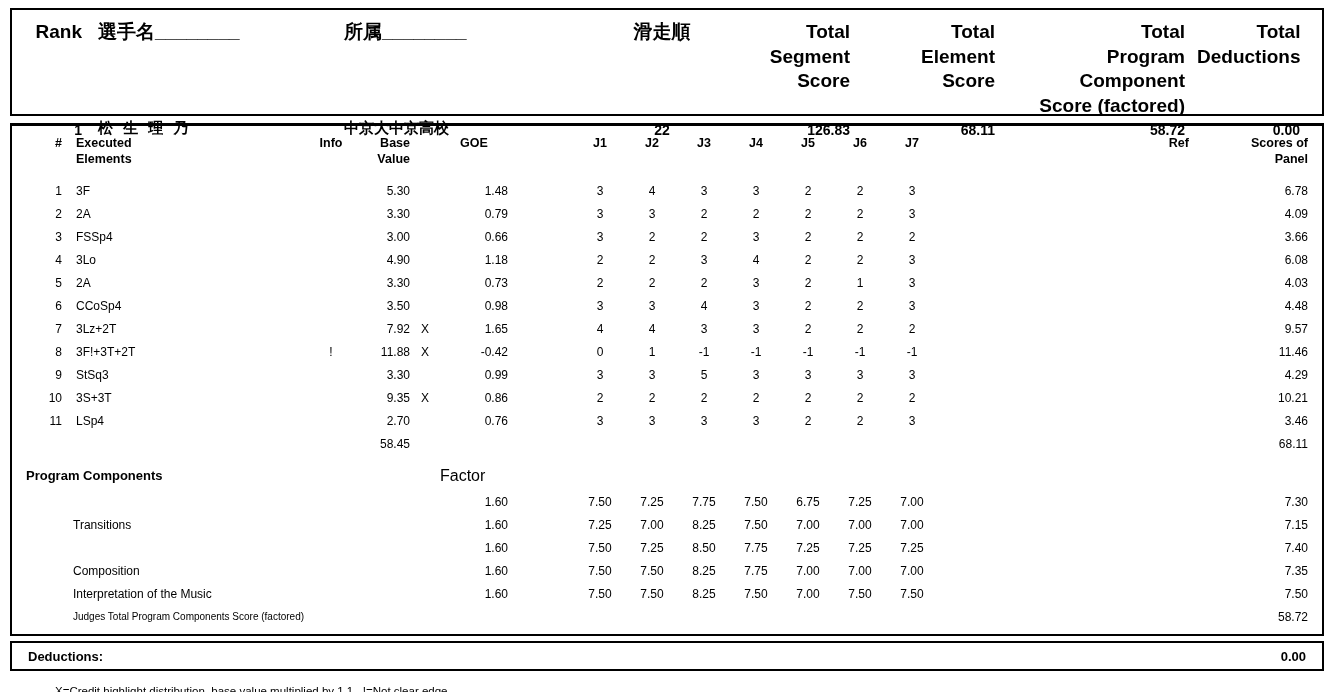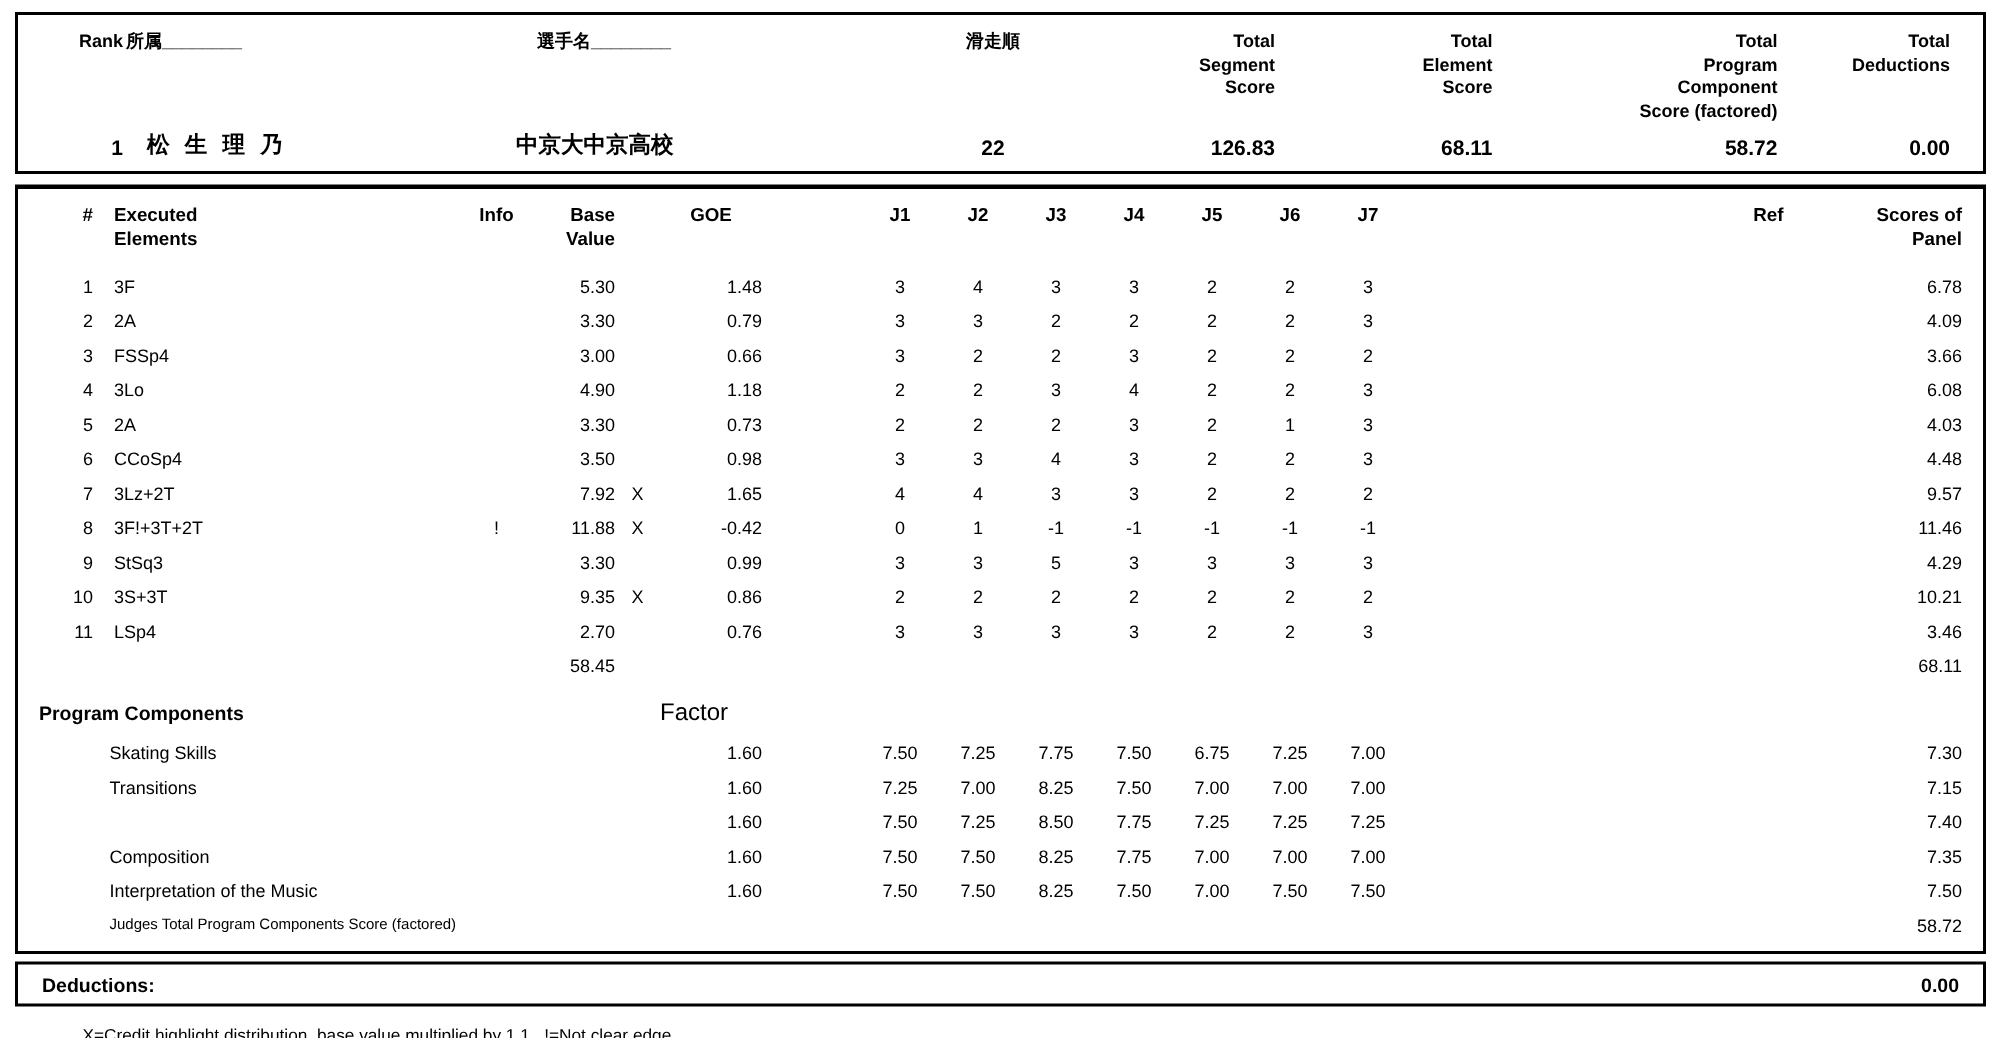--- a/index.html
+++ b/index.html
@@ -10,21 +10,21 @@
     color:#000;
     position:relative;
   }
   .page { padding:8px 10px 0 10px; }
 
   
   .box { border:2px solid #000; background:#fff; }
   .summary-box { height:108px; display:flex; flex-direction:column; justify-content:space-between; padding:10px 0 8px 0; }
   .sum-grid { display:grid; grid-template-columns:70px 260px 265px 110px 145px 145px 190px 1fr; align-items:start; }
   .sum-grid.values { align-items:end; }
-  .lab { font-weight:bold; font-size:12px; line-height:1.3; }
+  .lab { font-weight:bold; font-size:19px; line-height:1.3; }
   .cell-rank { text-align:right; }
   .cell-name { padding-left:16px; }
   .cell-affil { padding-left:2px; }
   .cell-order { text-align:center; }
   .cell-total { text-align:right; padding-right:12px; white-space:pre-line; }
   .cell-ded { text-align:right; padding-right:22px; white-space:pre-line; }
   .val { font-weight:bold; font-size:14px; }
   .val-jp { font-size:15px; }
   .sp-name { letter-spacing:3px; }
 
@@ -64,22 +64,22 @@
   .footnote { margin:14px 0 0 45px; font-size:11.5px; white-space:pre; }
 </style>
 </head>
 <body>
 
 <div class="page">
 
   <div class="box summary-box">
     <div class="sum-grid">
       <div class="lab cell-rank">Rank</div>
+      <div class="lab cell-name">選手名________</div>
       <div class="lab cell-affil">所属________</div>
-      <div class="lab cell-name">選手名________</div>
       <div class="lab cell-order">滑走順</div>
       <div class="lab cell-total">Total
 Segment
 Score</div>
       <div class="lab cell-total">Total
 Element
 Score</div>
       <div class="lab cell-total">Total
 Program
 Component
@@ -339,21 +339,20 @@
       <div class="c-panel gc16">68.11</div>
     </div>
 
     <div class="t-row pc-title-row">
       <div class="pc-title">Program Components</div>
       <div class="pc-factor-h">Factor</div>
     </div>
 
     <div id="component-rows">
   <div class="t-row">
-    <div class="pc-name">Skating Skills</div>
     <div class="c-goe gc6">1.60</div>
     <div class="c-j" style="grid-column:8">7.50</div>
     <div class="c-j" style="grid-column:9">7.25</div>
     <div class="c-j" style="grid-column:10">7.75</div>
     <div class="c-j" style="grid-column:11">7.50</div>
     <div class="c-j" style="grid-column:12">6.75</div>
     <div class="c-j" style="grid-column:13">7.25</div>
     <div class="c-j" style="grid-column:14">7.00</div>
     <div class="c-panel gc16">7.30</div>
   </div>

